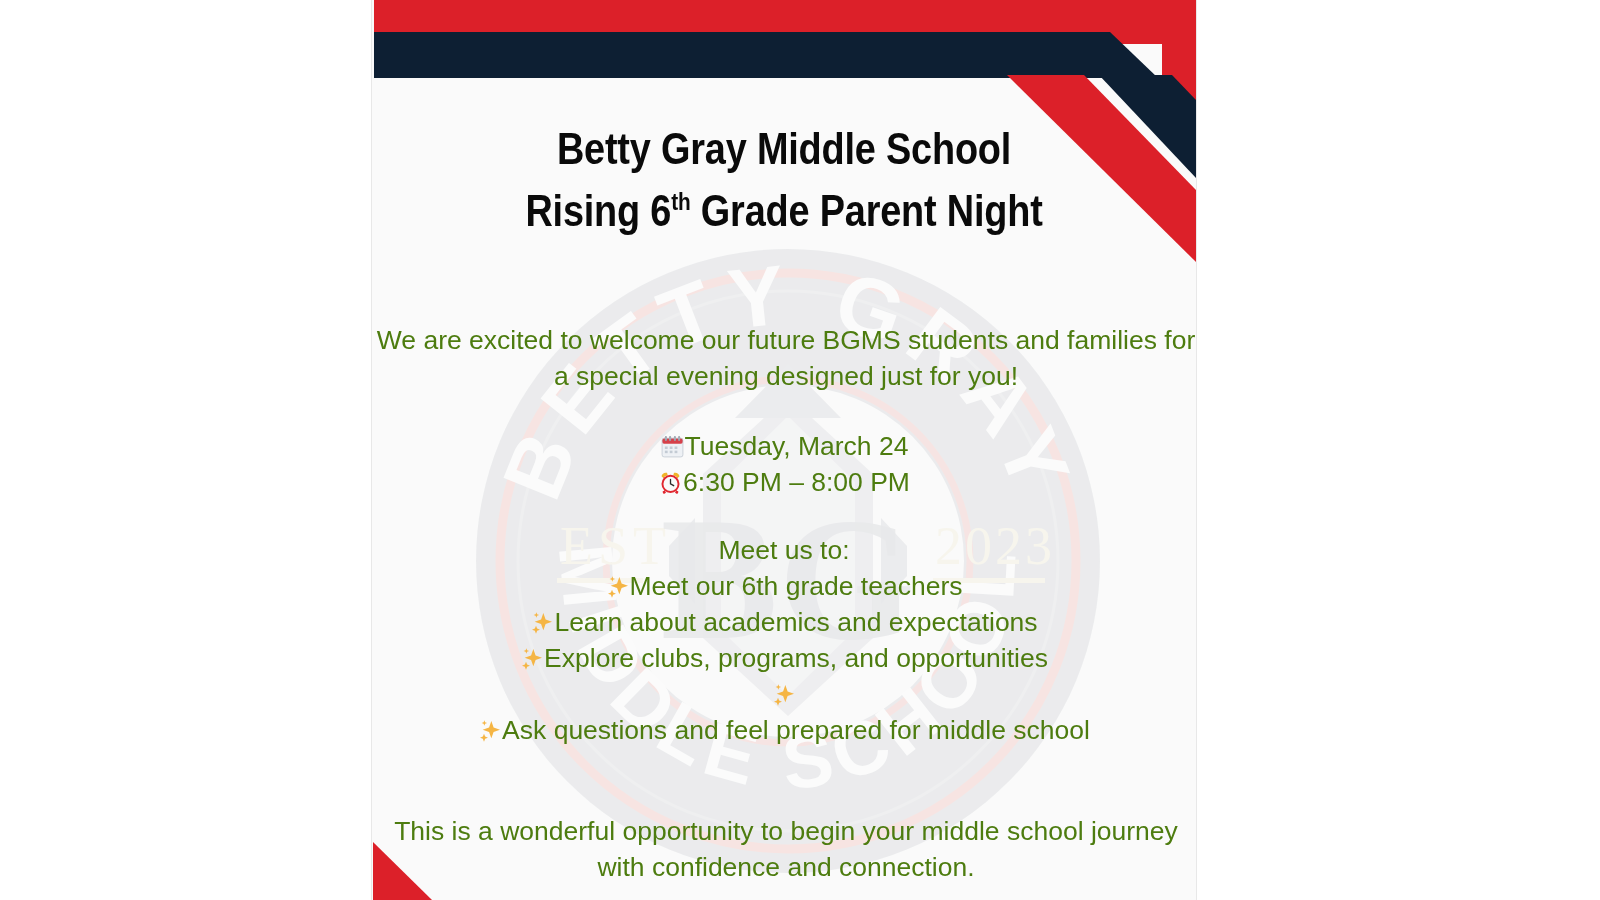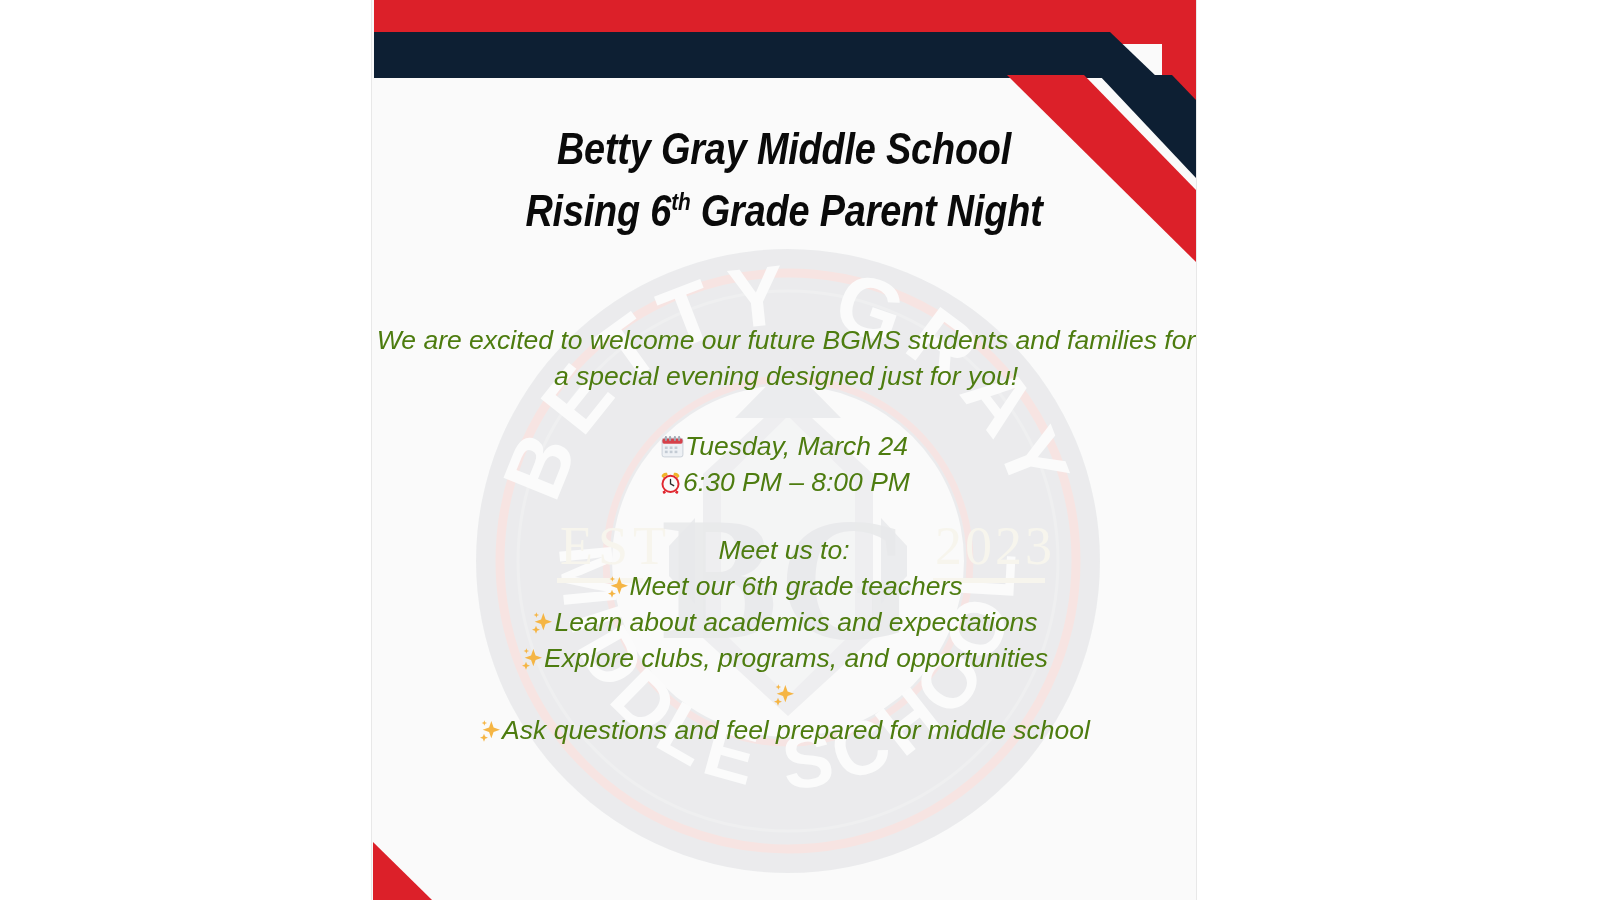--- a/index.html
+++ b/index.html
@@ -71,21 +71,20 @@
     opacity: 0.30;
     pointer-events: none;
   }
 
   
   #content {
     position: absolute;
     left: 0; top: 0;
     width: 824px;
     height: 828px;
-    font-style: italic;
   }
 
   .title-block {
     position: absolute;
     left: 0;
     top: 118px;
     width: 824px;
     text-align: center;
   }
   .title-line {
@@ -290,16 +289,19 @@
         <div class="bullet-row">
           <svg class="ico sparkle" viewBox="0 0 36 36">
             <path d="M20 3 L23.4 12.6 L33 16 L23.4 19.4 L20 29 L16.6 19.4 L7 16 L16.6 12.6 Z" fill="#F5B544"></path>
             <path d="M9 22 L10.7 26.3 L15 28 L10.7 29.7 L9 34 L7.3 29.7 L3 28 L7.3 26.3 Z" fill="#F5B544"></path>
             <path d="M9.5 2 L10.6 5 L13.6 6 L10.6 7 L9.5 10 L8.4 7 L5.4 6 L8.4 5 Z" fill="#F5B544"></path>
           </svg><span>Ask questions and feel prepared for middle school</span>
         </div>
 
       </div>
 
+      <div class="body-text" id="closing">
+        <div class="para-wrap">This is a wonderful opportunity to begin your middle school journey with confidence and connection.</div>
+      </div>
 
     </div>
   </div>
 </div>
 
 </body></html>

